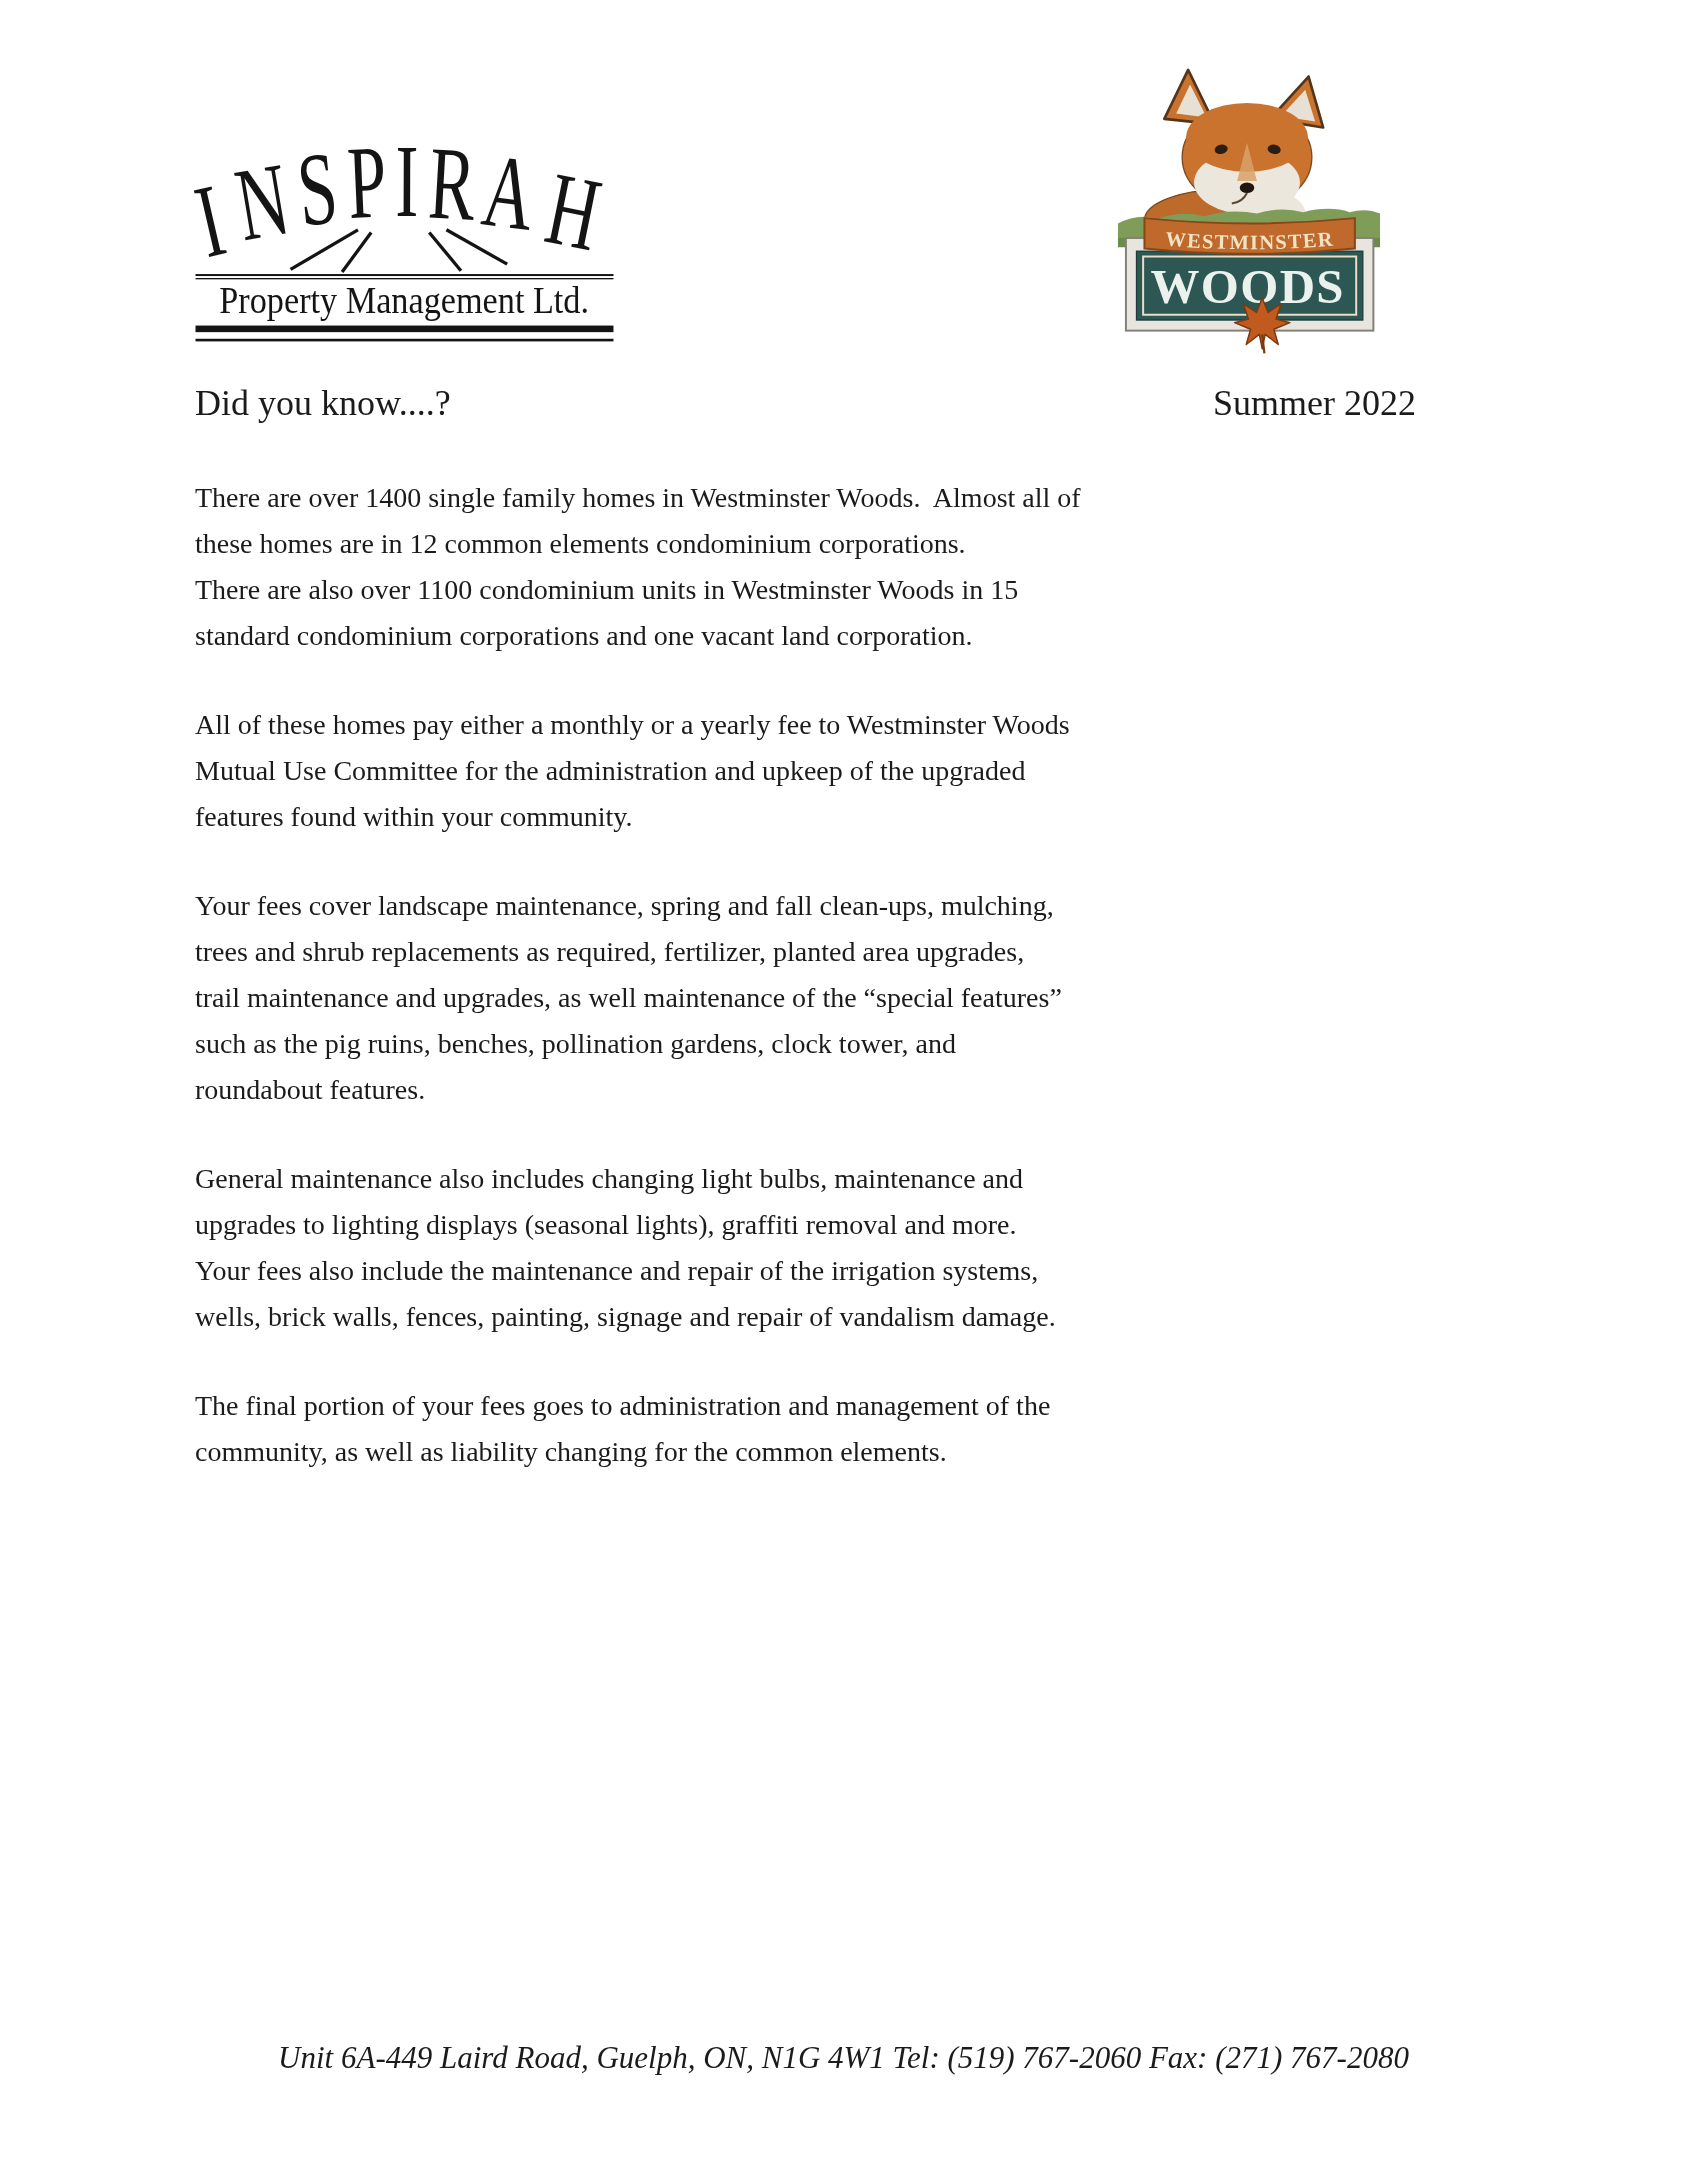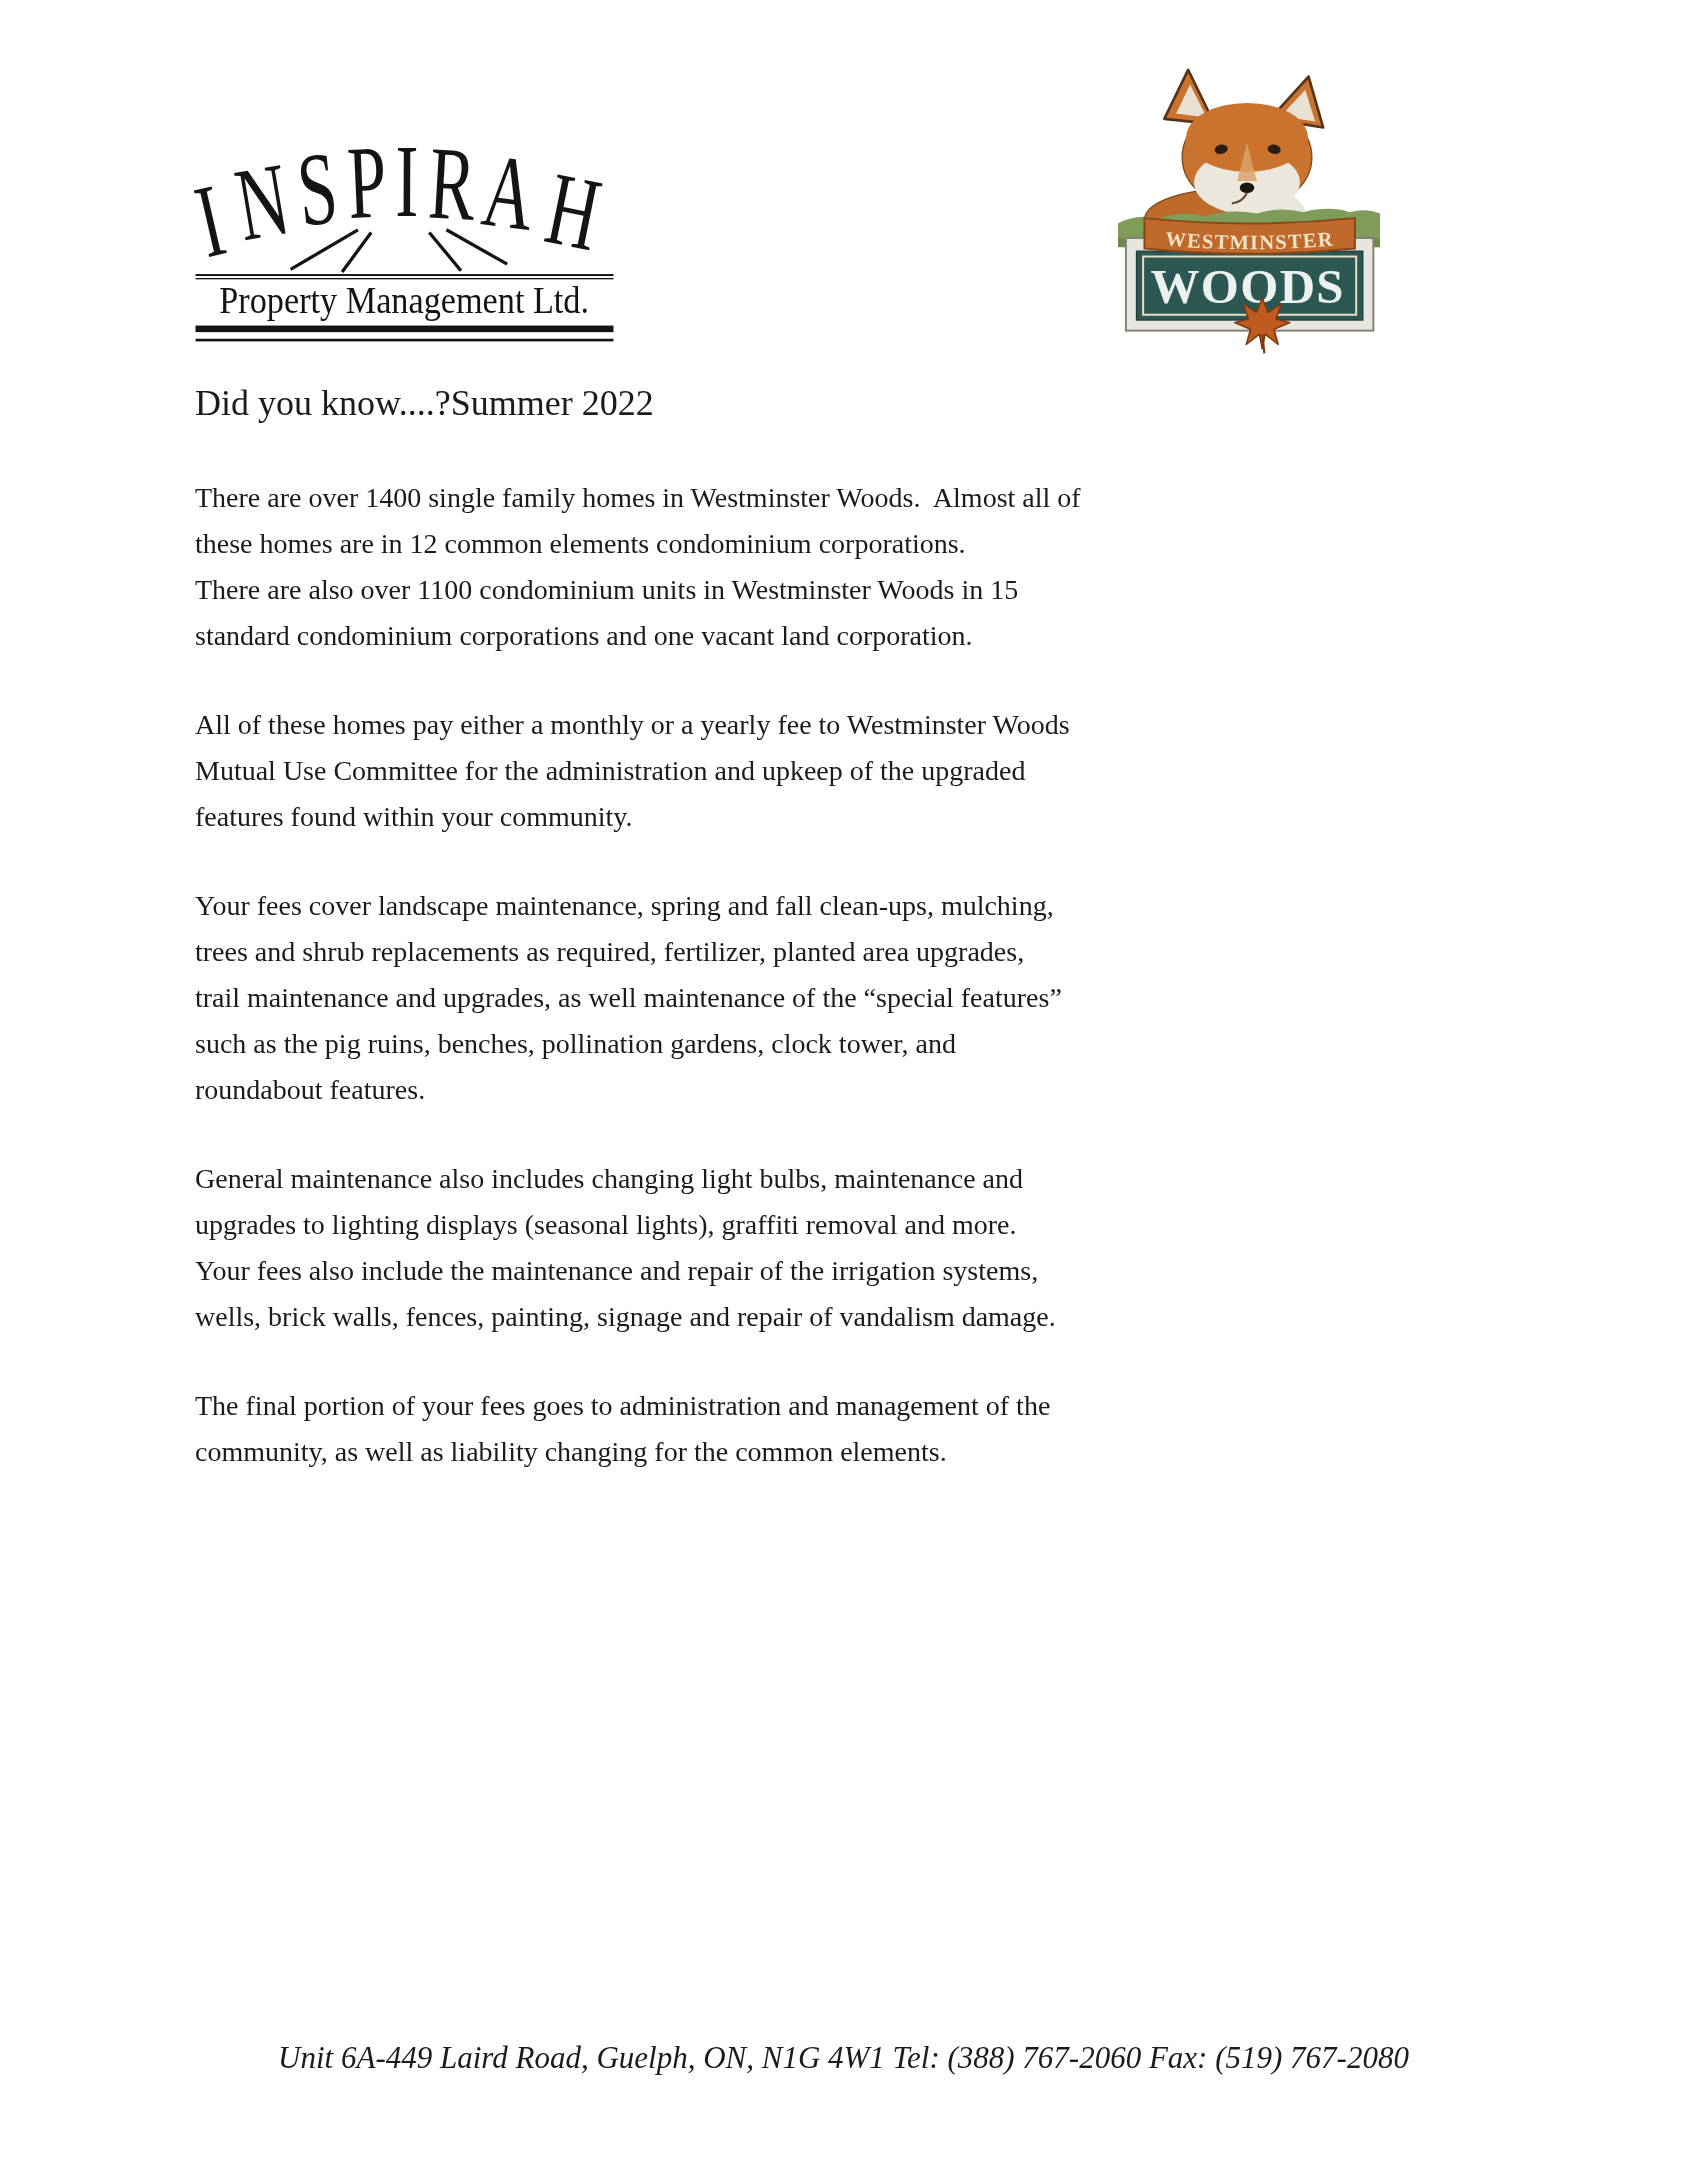--- a/index.html
+++ b/index.html
@@ -15,21 +15,21 @@
   
   .inspirah-logo { position: absolute; left: 191px; top: 107px; }
   .woods-logo   { position: absolute; left: 1110px; top: 58px; }
 
   
   .intro-row {
     position: absolute;
     left: 195px; top: 382px;
     width: 1221px;
     display: flex;
-    justify-content: flex-start;
+    justify-content: space-between;
     font-size: 36px;
     line-height: 43px;
   }
 
   
   .body-text {
     position: absolute;
     left: 195px; top: 475px;
     width: 1376px;
     font-size: 28px;
@@ -138,16 +138,16 @@
 such as the pig ruins, benches, pollination gardens, clock tower, and
 roundabout features.</div>
     <div class="para">General maintenance also includes changing light bulbs, maintenance and
 upgrades to lighting displays (seasonal lights), graffiti removal and more.
 Your fees also include the maintenance and repair of the irrigation systems,
 wells, brick walls, fences, painting, signage and repair of vandalism damage.</div>
     <div class="para">The final portion of your fees goes to administration and management of the
 community, as well as liability changing for the common elements.</div>
   </div>
 
-  <div class="footer">Unit 6A-449 Laird Road, Guelph, ON, N1G 4W1  Tel: (388) 767-2060  Fax: (519) 767-2080</div>
+  <div class="footer">Unit 6A-449 Laird Road, Guelph, ON, N1G 4W1  Tel: (519) 767-2060  Fax: (271) 767-2080</div>
 
 </div>
 
 
 </body></html>

